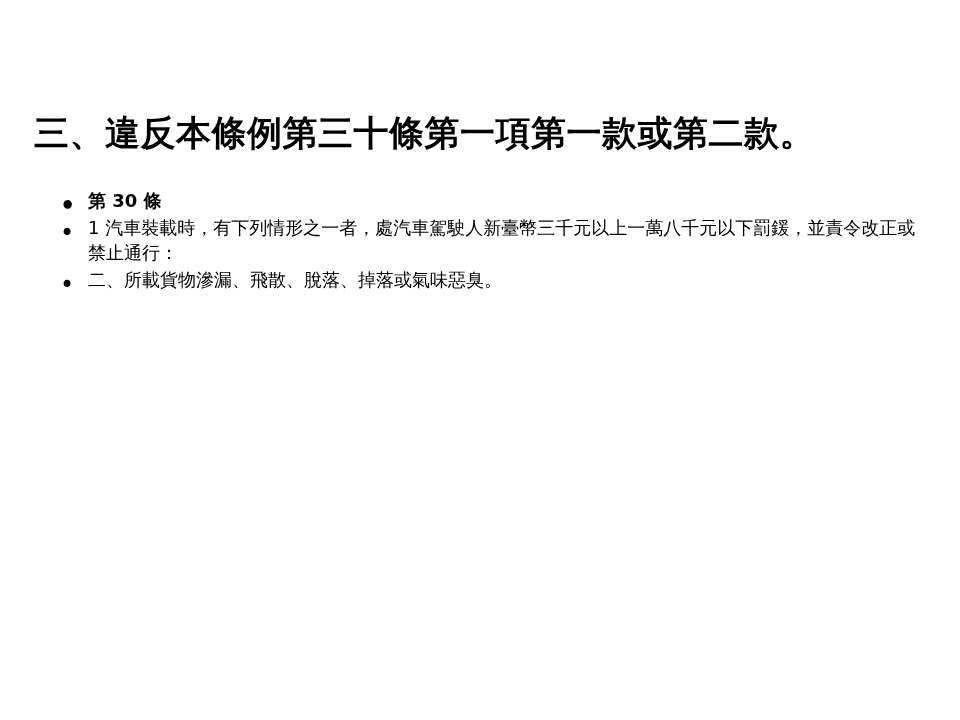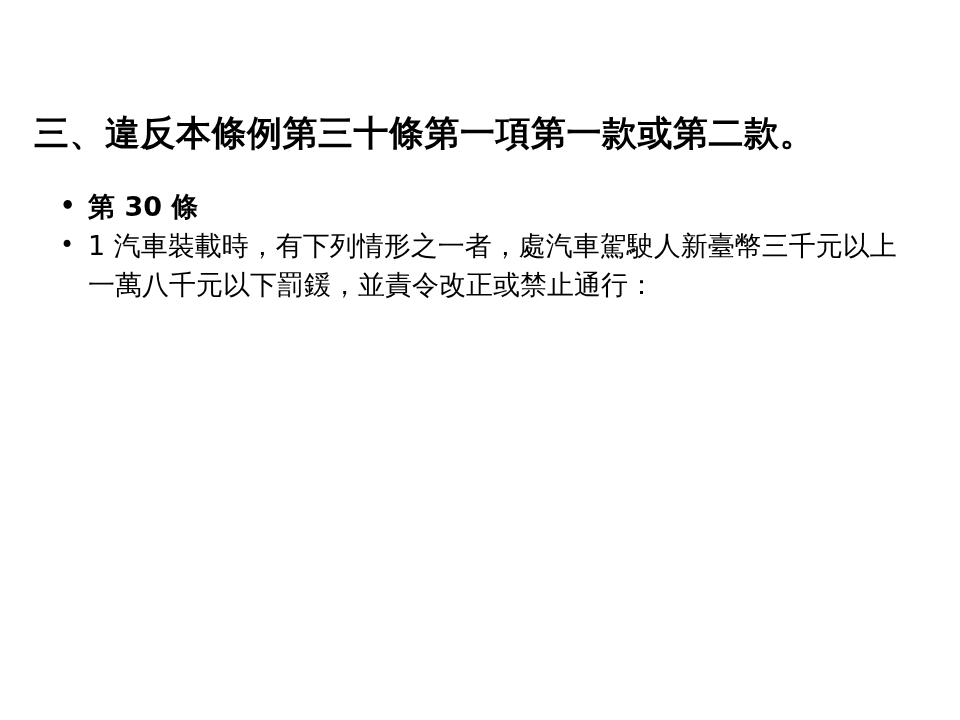--- a/index.html
+++ b/index.html
@@ -38,21 +38,21 @@
     width: 880px;
   }
   ul.bullets {
     list-style: none;
     margin: 0;
     padding: 0;
   }
   ul.bullets > li {
     position: relative;
     padding-left: 40px;
-    font-size: 27px;
+    font-size: 18px;
     line-height: 1.42;
     margin: 0 6px 1px 0;
   }
   ul.bullets > li::before {
     content: "\2022";
     position: absolute;
     left: 12px;
     top: 0;
     font-size: 24px;
     line-height: 1.55;
@@ -68,16 +68,17 @@
 <body>
 
 <div class="slide">
 
   <div class="slide-title">三、違反本條例第三十條第一項第一款或第二款。</div>
 
   <div class="body-block">
     <ul class="bullets">
       <li class="bold-item">第 30 條</li>
       <li class="item-spaced">1 汽車裝載時，有下列情形之一者，處汽車駕駛人新臺幣三千元以上一萬八千元以下罰鍰，並責令改正或禁止通行：</li>
+      <li class="item-spaced">二、所載貨物滲漏、飛散、脫落、掉落或氣味惡臭。</li>
     </ul>
   </div>
 
 </div>
 
 </body></html>

